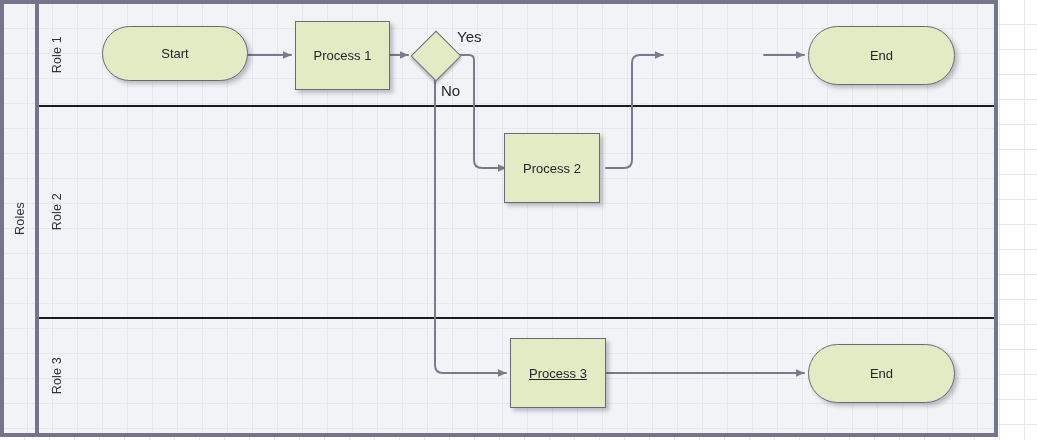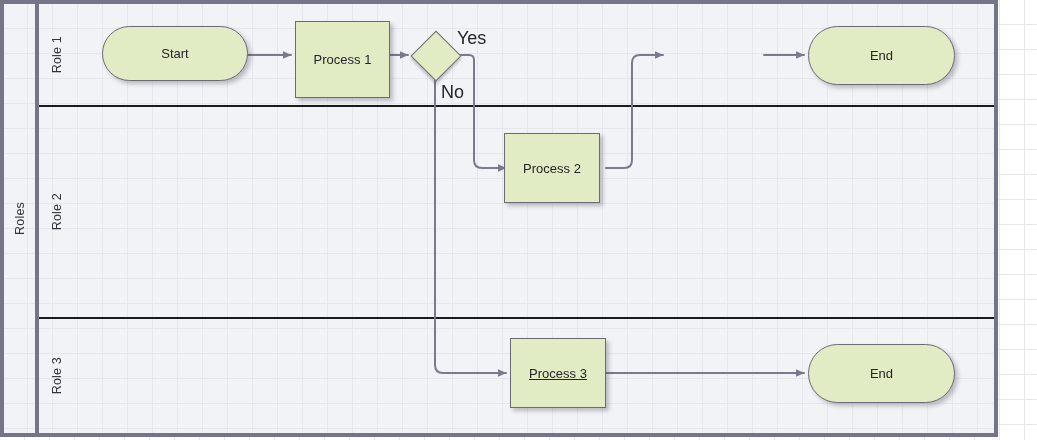--- a/index.html
+++ b/index.html
@@ -77,21 +77,21 @@
   }
   .node.decision .dia{
     position:absolute;left:0;top:0;width:100%;height:100%;
     background:#e2ecc4;
     border:1.6px solid #6b6b78;
     transform:rotate(45deg);
     box-shadow:2px 2px 3px rgba(60,60,70,.30);
   }
   .edge-label{
     position:absolute;
-    font-size:18px;
+    font-size:15px;
     color:#24242c;
     white-space:nowrap;
   }
 </style>
 </head>
 <body>
 
 <div id="canvas">
 
   <div id="pool">
@@ -144,21 +144,21 @@
       <path d="M764,55 L804,55" marker-end="url(#arrow)"></path>
 
       <path d="M606,373 L804,373" marker-end="url(#arrow)"></path>
     </g>
   </svg>
 
   <div class="node terminator" style="left:102px;top:26px;width:146px;height:55px;">
     <span>Start</span>
   </div>
 
-  <div class="node" style="left:295px;top:21px;width:95px;height:77px;">
+  <div class="node" style="left:295px;top:21px;width:95px;height:69px;">
     <span>Process 1</span>
   </div>
 
   <div class="node decision" style="left:418px;top:38px;width:34px;height:34px;">
     <span class="dia"></span>
   </div>
 
 
   <div class="node terminator" style="left:808px;top:26px;width:147px;height:59px;">
     <span>End</span>

